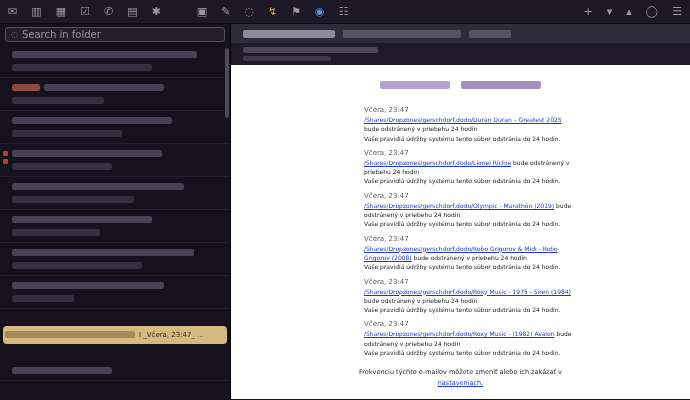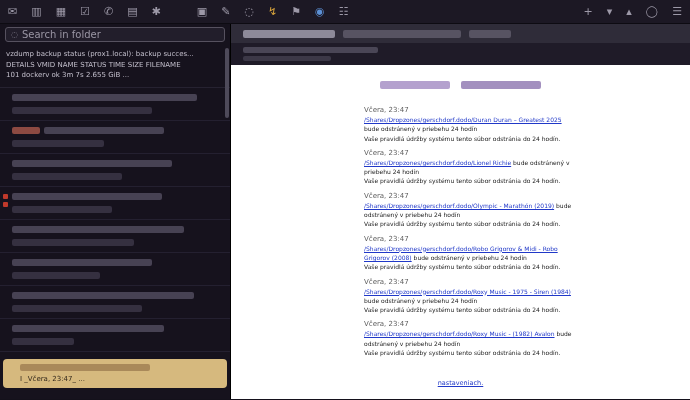--- a/index.html
+++ b/index.html
@@ -31,22 +31,22 @@
 
   .card{padding:6px 8px 6px 12px;border-bottom:1px solid #242030;display:flex;
     flex-direction:column;gap:6px;position:relative;}
   .brow{display:flex;gap:4px;}
   .blob{height:7px;border-radius:2px;background:#474253;}
   .blob.dim{background:#353040;}
   .blob.red{background:#8d4a42;}
   .dot{position:absolute;left:3px;top:7px;width:5px;height:5px;background:#c0392b;border-radius:1px;}
   .dot2{top:15px;}
 
-  .sel-card{margin:7px 3px;background:#d6b97e;border-radius:4px;padding:5px 17px;
-    display:flex;flex-direction:column;gap:4px;flex-shrink:0;}
+  .sel-card{margin:17px 3px;background:#d6b97e;border-radius:4px;padding:5px 2px;
+    display:flex;flex-direction:row;gap:4px;flex-shrink:0;}
   .sel-card .blob{background:#a9895a;}
   .sel-text{font-size:7px;color:#33291c;white-space:nowrap;overflow:hidden;}
 
   .sb-scrollbar{position:absolute;right:1px;top:24px;width:4px;height:348px;}
   .sb-thumb{width:4px;height:70px;background:#4e4a5a;border-radius:2px;}
 
   
   .main{flex:1;display:flex;flex-direction:column;min-width:0;}
   .hdr1{height:19px;background:#2f2c39;display:flex;align-items:center;gap:8px;padding:0 12px;}
   .hdr1 .blob{height:8px;}
@@ -108,25 +108,20 @@
 <div class="app">
 
   <div class="sidebar">
     <div class="search-row">
       <div class="search-box">
         <span class="s-icon">◌</span>
         <span class="s-ph">Search in folder</span>
       </div>
     </div>
 
-    <div class="first-msg">
-      <div class="fm-line">vzdump backup status (prox1.local): backup succes...</div>
-      <div class="fm-line">DETAILS VMID NAME STATUS TIME SIZE FILENAME</div>
-      <div class="fm-line">101 dockerv ok 3m 7s 2.655 GiB ...</div>
-    </div>
 
     <div class="card">
       <div class="blob" style="width:185px"></div>
       <div class="blob dim" style="width:140px"></div>
     </div>
     <div class="card">
       <div class="brow">
         <div class="blob red" style="width:28px"></div>
         <div class="blob" style="width:120px"></div>
       </div>
@@ -224,18 +219,18 @@
 
         <div class="notif">
           <div class="n-time">Včera, 23:47</div>
           <div class="n-text"><a href="#">/Shares/Dropzones/gerschdorf.dodo/Roxy Music - (1982) Avalon</a> <span>bude odstránený v priebehu 24 hodín</span></div>
           <div class="n-note">Vaše pravidlá údržby systému tento súbor odstránia do 24 hodín.</div>
         </div>
 
       </div>
 
       <div class="mfooter">
-        <br>
+        <span>Frekvenciu týchto e-mailov môžete zmeniť alebo ich zakázať v</span><br>
         <a href="#">nastaveniach.</a>
       </div>
     </div>
   </div>
 </div>
 
 </body></html>

